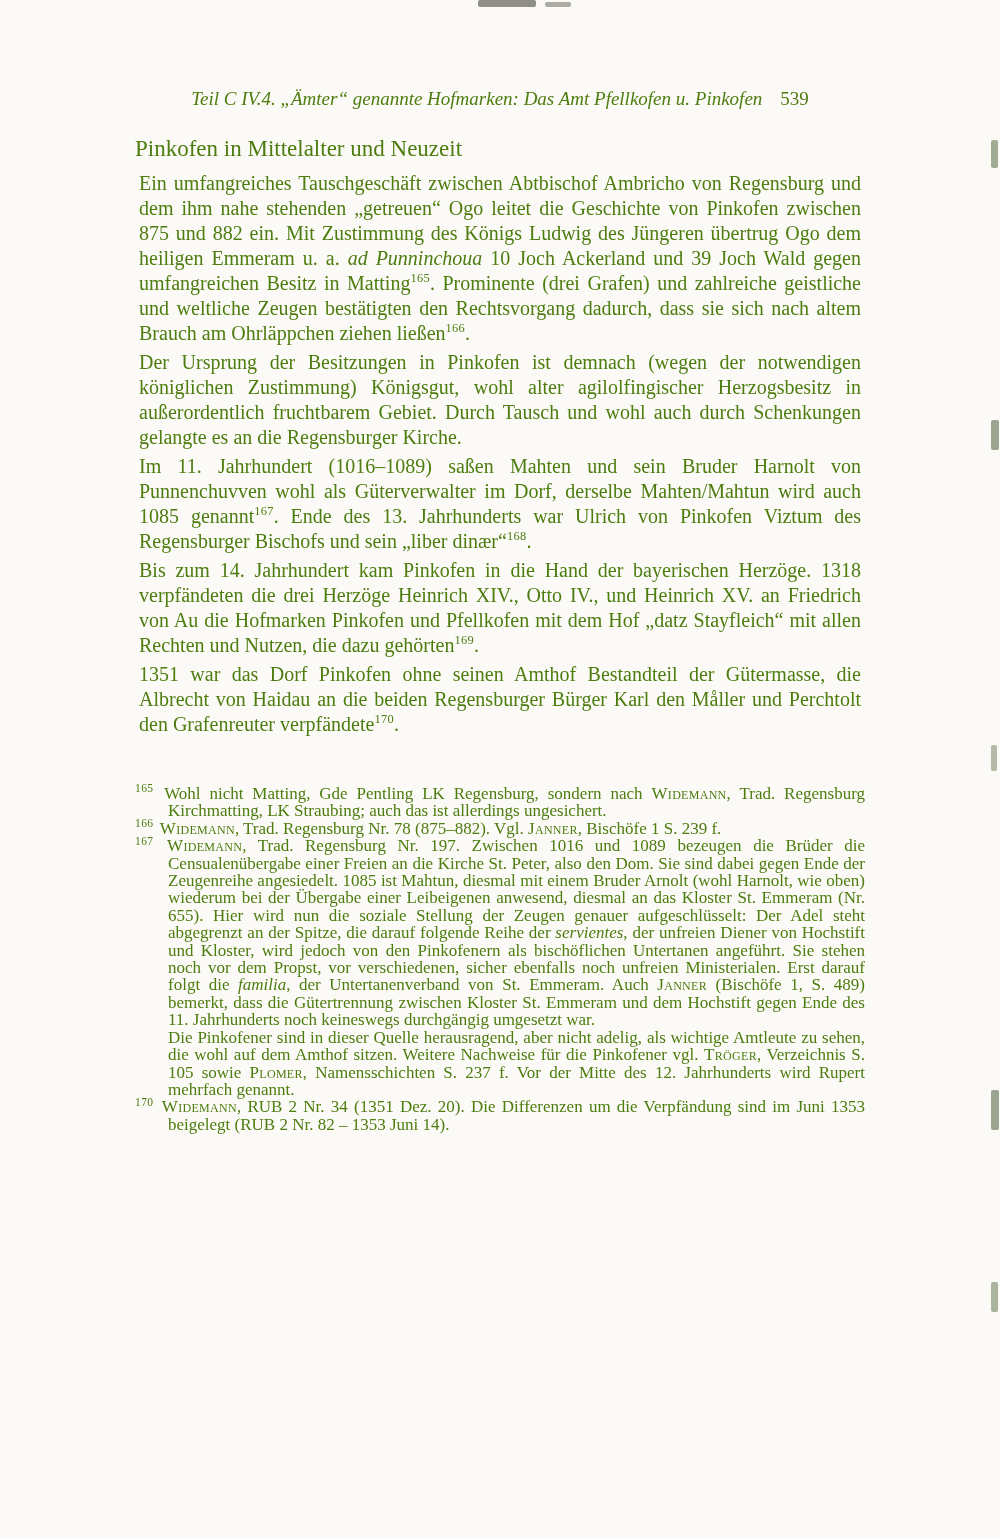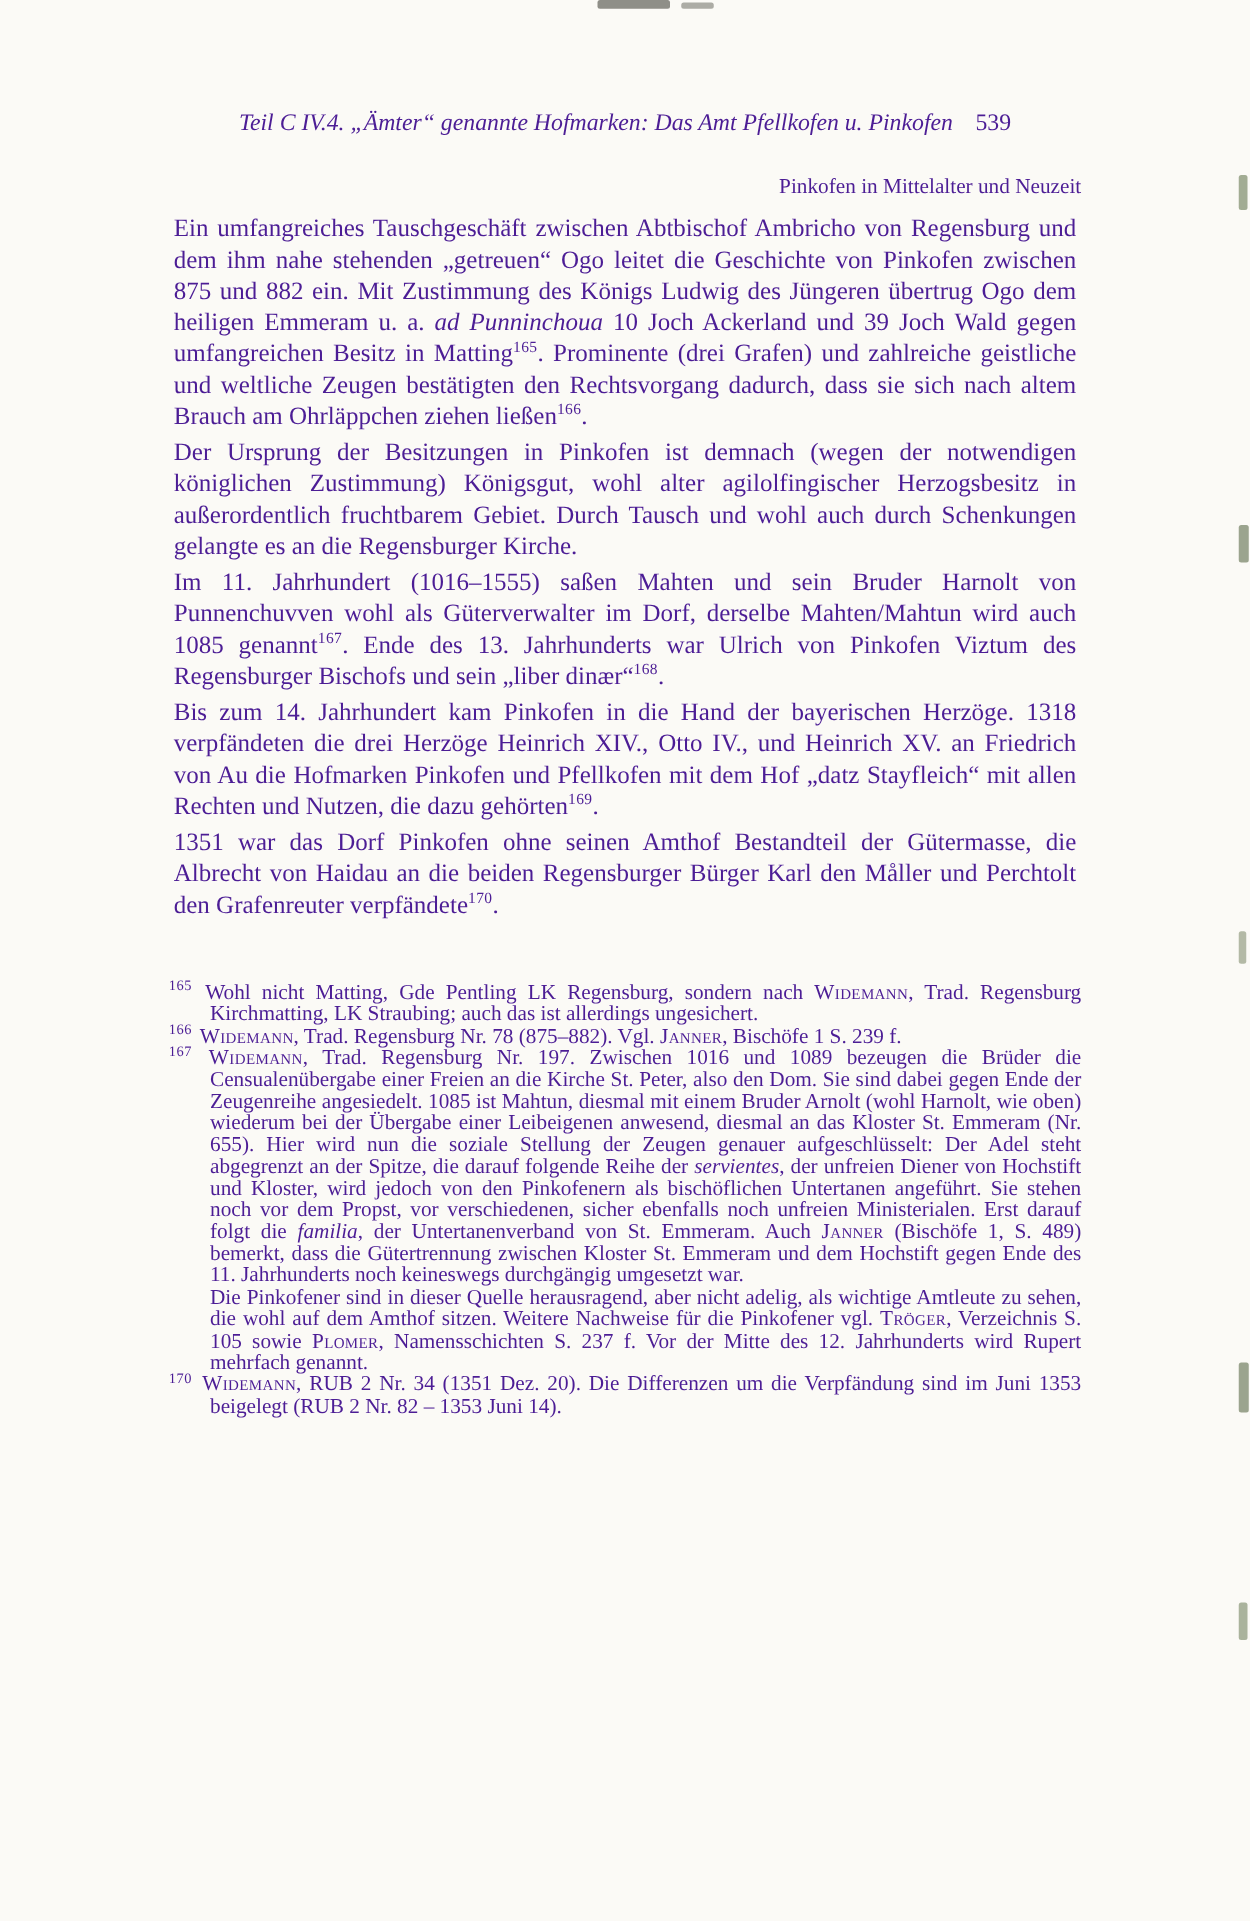--- a/index.html
+++ b/index.html
@@ -9,43 +9,42 @@
   }
   .page {
     position: relative;
     width: 1000px;
     height: 1537px;
     margin: 0 auto;
     background: #fbfaf6;
     box-sizing: border-box;
     padding: 88px 135px 0 135px;
     font-family: "Liberation Serif", "DejaVu Serif", serif;
-    color: #4c1d95;
+    color: #4d7c0f;
     overflow: hidden;
   }
   
   .running-head {
     display: flex;
     justify-content: center;
     align-items: baseline;
     gap: 18px;
     font-size: 19px;
     line-height: 22px;
     white-space: nowrap;
   }
   .head-title { font-style: italic; }
   .head-page { font-style: normal; }
 
   
   .heading {
-    font-size: 17px;
+    font-size: 23px;
     font-weight: normal;
     margin: 26px 0 10px 0;
     line-height: 25px;
-    text-align: right;
   }
 
   
   .body-text {
     font-size: 20px;
     line-height: 25px;
     text-align: justify;
   }
   .body-text p.para {
     margin: 4px;
@@ -99,21 +98,21 @@
   <div class="running-head">
     <span class="head-title">Teil C IV.4. „Ämter“ genannte Hofmarken: Das Amt Pfellkofen u. Pinkofen</span>
     <span class="head-page">539</span>
   </div>
 
   <h1 class="heading">Pinkofen in Mittelalter und Neuzeit</h1>
 
   <div class="body-text" id="body-text">
       <p class="para"><span>Ein umfangreiches Tauschgeschäft zwischen Abtbischof Ambricho von Regensburg und dem ihm nahe stehenden „getreuen“ Ogo leitet die Geschichte von Pinkofen zwischen 875 und 882 ein. Mit Zustimmung des Königs Ludwig des Jüngeren übertrug Ogo dem heiligen Emmeram u. a. </span><span class="italic">ad Punninchoua</span><span> 10 Joch Ackerland und 39 Joch Wald gegen umfangreichen Besitz in Matting</span><sup>165</sup><span>. Prominente (drei Grafen) und zahlreiche geistliche und weltliche Zeugen bestätigten den Rechtsvorgang dadurch, dass sie sich nach altem Brauch am Ohrläppchen ziehen ließen</span><sup>166</sup><span>.</span></p>
       <p class="para"><span>Der Ursprung der Besitzungen in Pinkofen ist demnach (wegen der notwendigen königlichen Zustimmung) Königsgut, wohl alter agilolfingischer Herzogsbesitz in außerordentlich fruchtbarem Gebiet. Durch Tausch und wohl auch durch Schenkungen gelangte es an die Regensburger Kirche.</span></p>
-      <p class="para"><span>Im 11. Jahrhundert (1016–1555) saßen Mahten und sein Bruder Harnolt von Punnenchuvven wohl als Güterverwalter im Dorf, derselbe Mahten/Mahtun wird auch 1085 genannt</span><sup>167</sup><span>. Ende des 13. Jahrhunderts war Ulrich von Pinkofen Viztum des Regensburger Bischofs und sein „liber dinær“</span><sup>168</sup><span>.</span></p>
+      <p class="para"><span>Im 11. Jahrhundert (1016–1089) saßen Mahten und sein Bruder Harnolt von Punnenchuvven wohl als Güterverwalter im Dorf, derselbe Mahten/Mahtun wird auch 1085 genannt</span><sup>167</sup><span>. Ende des 13. Jahrhunderts war Ulrich von Pinkofen Viztum des Regensburger Bischofs und sein „liber dinær“</span><sup>168</sup><span>.</span></p>
       <p class="para"><span>Bis zum 14. Jahrhundert kam Pinkofen in die Hand der bayerischen Herzöge. 1318 verpfändeten die drei Herzöge Heinrich XIV., Otto IV., und Heinrich XV. an Friedrich von Au die Hofmarken Pinkofen und Pfellkofen mit dem Hof „datz Stayfleich“ mit allen Rechten und Nutzen, die dazu gehörten</span><sup>169</sup><span>.</span></p>
       <p class="para"><span>1351 war das Dorf Pinkofen ohne seinen Amthof Bestandteil der Gütermasse, die Albrecht von Haidau an die beiden Regensburger Bürger Karl den Måller und Perchtolt den Grafenreuter verpfändete</span><sup>170</sup><span>.</span></p>
     </div>
 
   <div class="footnotes" id="footnotes">
       <div class="footnote"><sup class="fn-num">165</sup> <span>Wohl nicht Matting, Gde Pentling LK Regensburg, sondern nach </span><span class="smallcaps">Widemann</span><span>, Trad. Regensburg Kirchmatting, LK Straubing; auch das ist allerdings ungesichert.</span></div>
       <div class="footnote"><sup class="fn-num">166</sup> <span class="smallcaps">Widemann</span><span>, Trad. Regensburg Nr. 78 (875–882). Vgl. </span><span class="smallcaps">Janner</span><span>, Bischöfe 1 S. 239 f.</span></div>
       <div class="footnote"><sup class="fn-num">167</sup> <span class="smallcaps">Widemann</span><span>, Trad. Regensburg Nr. 197. Zwischen 1016 und 1089 bezeugen die Brüder die Censualenübergabe einer Freien an die Kirche St. Peter, also den Dom. Sie sind dabei gegen Ende der Zeugenreihe angesiedelt. 1085 ist Mahtun, diesmal mit einem Bruder Arnolt (wohl Harnolt, wie oben) wiederum bei der Übergabe einer Leibeigenen anwesend, diesmal an das Kloster St. Emmeram (Nr. 655). Hier wird nun die soziale Stellung der Zeugen genauer aufgeschlüsselt: Der Adel steht abgegrenzt an der Spitze, die darauf folgende Reihe der </span><span class="italic">servientes</span><span>, der unfreien Diener von Hochstift und Kloster, wird jedoch von den Pinkofenern als bischöflichen Untertanen angeführt. Sie stehen noch vor dem Propst, vor verschiedenen, sicher ebenfalls noch unfreien Ministerialen. Erst darauf folgt die </span><span class="italic">familia</span><span>, der Untertanenverband von St. Emmeram. Auch </span><span class="smallcaps">Janner</span><span> (Bischöfe 1, S. 489) bemerkt, dass die Gütertrennung zwischen Kloster St. Emmeram und dem Hochstift gegen Ende des 11. Jahrhunderts noch keineswegs durchgängig umgesetzt war.</span><br><span>Die Pinkofener sind in dieser Quelle herausragend, aber nicht adelig, als wichtige Amtleute zu sehen, die wohl auf dem Amthof sitzen. Weitere Nachweise für die Pinkofener vgl. </span><span class="smallcaps">Tröger</span><span>, Verzeichnis S. 105 sowie </span><span class="smallcaps">Plomer</span><span>, Namensschichten S. 237 f. Vor der Mitte des 12. Jahrhunderts wird Rupert mehrfach genannt.</span></div>
       <div class="footnote"><sup class="fn-num">170</sup> <span class="smallcaps">Widemann</span><span>, RUB 2 Nr. 34 (1351 Dez. 20). Die Differenzen um die Verpfändung sind im Juni 1353 beigelegt (RUB 2 Nr. 82 – 1353 Juni 14).</span></div>
     </div>

